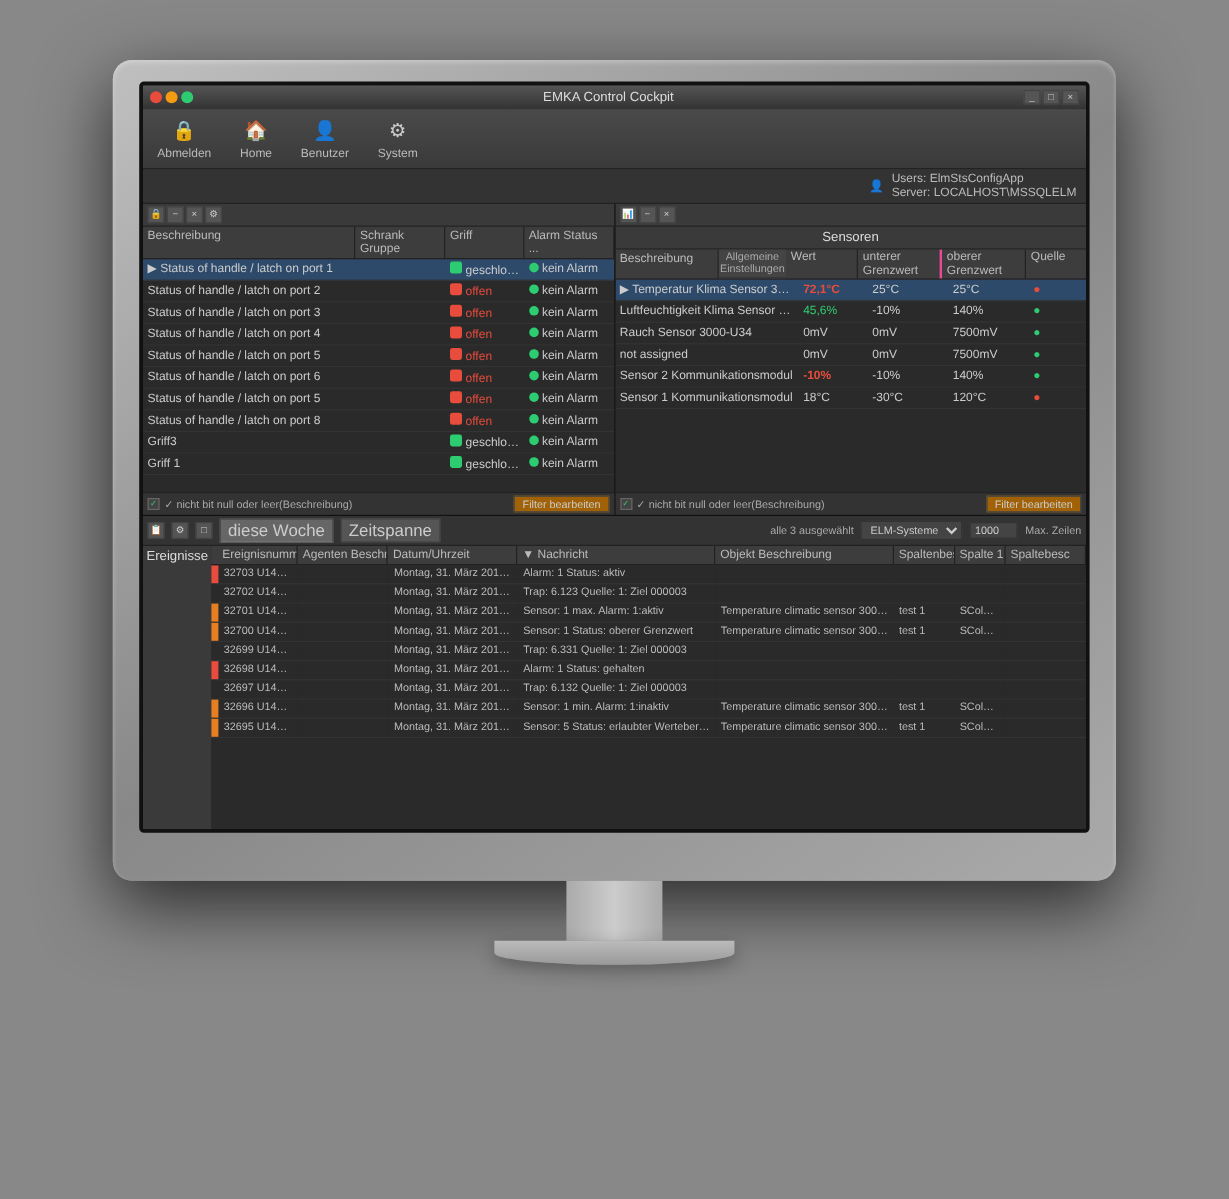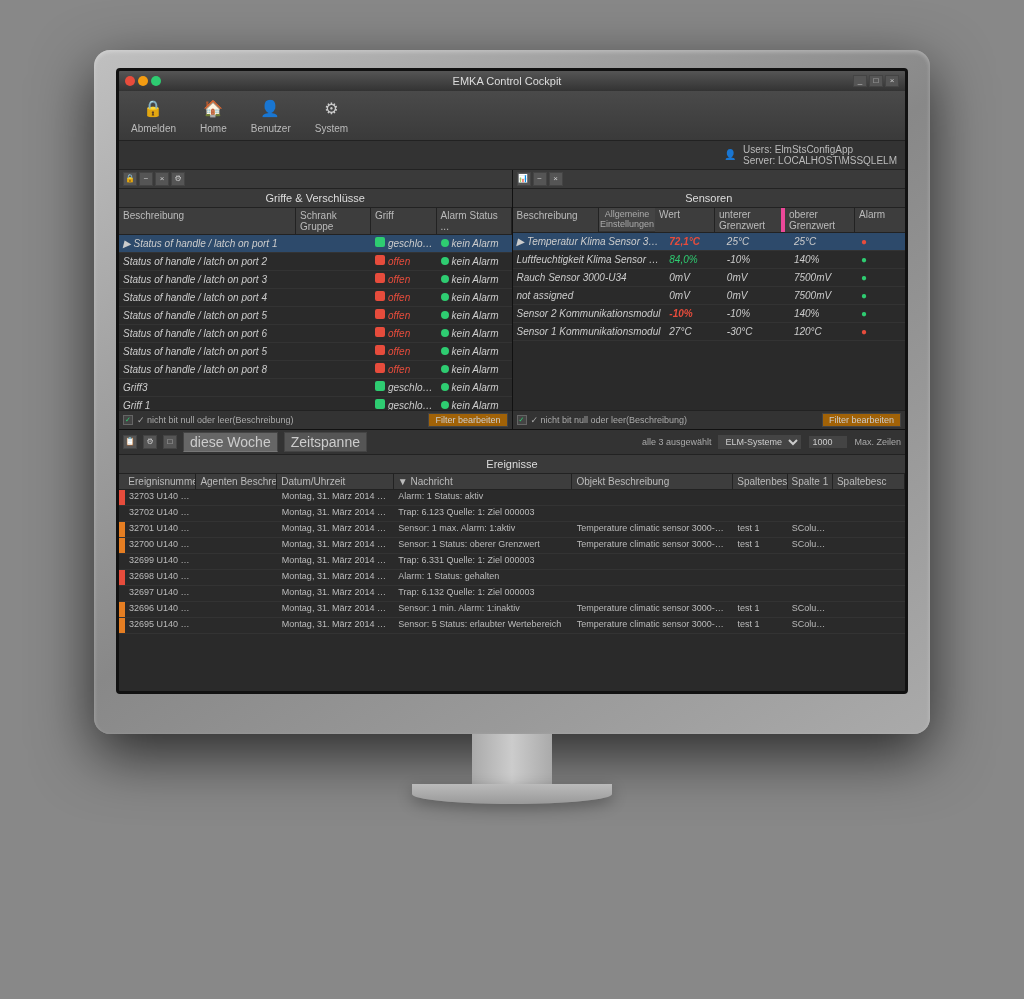--- a/index.html
+++ b/index.html
@@ -234,21 +234,20 @@
     .panel-content {
       flex: 1;
       overflow-y: auto;
     }
 
     .data-row {
       display: flex;
       align-items: center;
       border-bottom: 1px solid #333;
       min-height: 18px;
-      font-style: italic;
     }
 
     .data-row.selected {
       background: #2d4a6b;
     }
 
     .data-cell {
       padding: 1px 4px;
       font-size: 10px;
       overflow: hidden;
@@ -325,21 +324,21 @@
       color: #ccc;
       padding: 1px 6px;
       font-size: 9px;
       cursor: pointer;
     }
 
     
     .bottom-panel {
       flex: 1;
       display: flex;
-      flex-direction: column;
+      flex-direction: row;
       background: #2a2a2a;
       overflow: hidden;
     }
 
     .tab-btn {
       background: #555;
       border: 1px solid #444;
       color: #ccc;
       padding: 1px 6px;
       font-size: 14px;
@@ -473,21 +472,20 @@
         <div class="main-content">
           <div class="top-panels">
 
             <div class="left-panel">
               <div class="panel-toolbar">
                 <div class="panel-toolbar-icon">🔒</div>
                 <div class="panel-toolbar-icon">−</div>
                 <div class="panel-toolbar-icon">×</div>
                 <div class="panel-toolbar-icon">⚙</div>
               </div>
-              <div class="panel-title">Griffe &amp; Verschlüsse</div>
               <div class="panel-header">
                 <div class="panel-header-cell col-beschreibung">Beschreibung</div>
                 <div class="panel-header-cell col-schrank">Schrank Gruppe</div>
                 <div class="panel-header-cell col-status">Griff</div>
                 <div class="panel-header-cell col-alarm">Alarm Status ...</div>
               </div>
               <div class="panel-content">
 
                 <div class="data-row selected">
                   <div class="data-cell col-beschreibung">▶ Status of handle / latch on port 1</div>
@@ -613,40 +611,40 @@
                 <div class="panel-toolbar-icon">×</div>
               </div>
               <div class="panel-title">Sensoren</div>
 
               <div style="display:flex; background:#3d3d3d; border-bottom:1px solid #222;">
                 <div style="width:160px; padding:2px 4px; font-size:10px; color:#bbb; border-right:1px solid #222;">Beschreibung</div>
                 <div style="flex:1; display:flex; flex-direction:row;">
                   <div style="background:#444; text-align:center; padding:1px; font-size:9px; color:#aaa; border-bottom:1px solid #333;">Allgemeine Einstellungen</div>
                   <div style="display:flex;">
                     <div style="width:60px; padding:1px 4px; font-size:10px; color:#bbb; border-right:1px solid #222;">Wert</div>
-                    <div style="width:70px; padding:1px 4px; font-size:10px; color:#bbb; border-right:4px solid #ec4899;">unterer Grenzwert</div>
+                    <div style="width:70px; padding:1px 4px; font-size:10px; color:#bbb; border-right:2px solid #ec4899;">unterer Grenzwert</div>
                     <div style="width:70px; padding:1px 4px; font-size:10px; color:#bbb; border-right:1px solid #222;">oberer Grenzwert</div>
-                    <div style="width:50px; padding:1px 4px; font-size:10px; color:#bbb;">Alarm</div>
+                    <div style="width:50px; padding:1px 4px; font-size:10px; color:#bbb;">Quelle</div>
                   </div>
                 </div>
               </div>
 
               <div class="panel-content">
 
                 <div class="data-row selected">
                   <div class="data-cell sensor-col-beschreibung">▶ Temperatur Klima Sensor 3000-U2S</div>
                   <div class="data-cell sensor-col-wert value-red">72,1°C</div>
                   <div class="data-cell sensor-col-unterer">25°C</div>
                   <div class="data-cell sensor-col-oberer">25°C</div>
                   <div class="data-cell sensor-col-alarm text-red">●</div>
                 </div>
 
                 <div class="data-row">
                   <div class="data-cell sensor-col-beschreibung">Luftfeuchtigkeit Klima Sensor 3000...</div>
-                  <div class="data-cell sensor-col-wert value-green">84,0%</div>
+                  <div class="data-cell sensor-col-wert value-green">45,6%</div>
                   <div class="data-cell sensor-col-unterer">-10%</div>
                   <div class="data-cell sensor-col-oberer">140%</div>
                   <div class="data-cell sensor-col-alarm text-green">●</div>
                 </div>
 
                 <div class="data-row">
                   <div class="data-cell sensor-col-beschreibung">Rauch Sensor 3000-U34</div>
                   <div class="data-cell sensor-col-wert value-normal">0mV</div>
                   <div class="data-cell sensor-col-unterer">0mV</div>
                   <div class="data-cell sensor-col-oberer">7500mV</div>
@@ -664,21 +662,21 @@
                 <div class="data-row">
                   <div class="data-cell sensor-col-beschreibung">Sensor 2 Kommunikationsmodul</div>
                   <div class="data-cell sensor-col-wert value-red">-10%</div>
                   <div class="data-cell sensor-col-unterer">-10%</div>
                   <div class="data-cell sensor-col-oberer">140%</div>
                   <div class="data-cell sensor-col-alarm text-green">●</div>
                 </div>
 
                 <div class="data-row">
                   <div class="data-cell sensor-col-beschreibung">Sensor 1 Kommunikationsmodul</div>
-                  <div class="data-cell sensor-col-wert value-normal">27°C</div>
+                  <div class="data-cell sensor-col-wert value-normal">18°C</div>
                   <div class="data-cell sensor-col-unterer">-30°C</div>
                   <div class="data-cell sensor-col-oberer">120°C</div>
                   <div class="data-cell sensor-col-alarm text-red">●</div>
                 </div>
               </div>
 
               <div style="display:flex; gap:8px; align-items:center;">
                 <div class="filter-bar" style="flex:1;">
                   <div class="filter-checkbox">✓</div>
                   <span>✓ nicht bit null oder leer(Beschreibung)</span>

